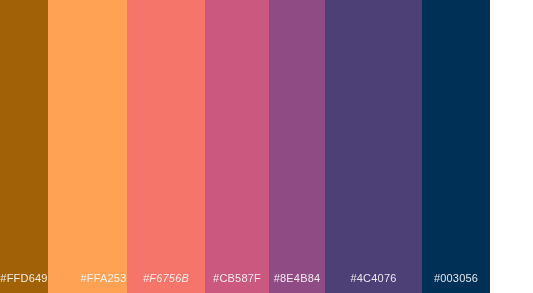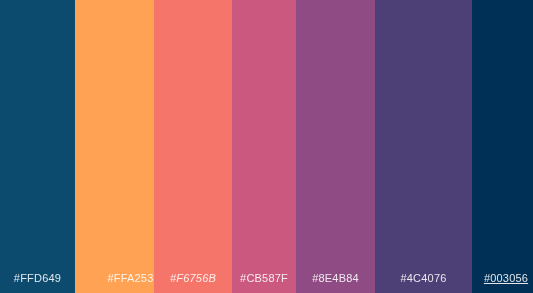--- a/index.html
+++ b/index.html
@@ -34,41 +34,41 @@
     color: rgba(255, 255, 255, 0.88);
     white-space: nowrap;
     user-select: none;
   }
 </style>
 </head>
 <body>
 
 <div id="palette" style="width: 533px; height: 293px;">
 
-  <div class="swatch" style="background: #0c4a6e; width: 75px;">
+  <div class="swatch" style="background: #a16207; width: 48px;">
     <span class="swatch-label" style="color: rgba(255, 255, 255, 0.88);">#FFD649</span>
   </div>
 
   <div class="swatch" style="background: rgb(255, 162, 83); width: 79px;">
     <span class="swatch-label" style="color: rgba(255, 255, 255, 0.88); padding-left: 32px;">#FFA253</span>
   </div>
 
   <div class="swatch" style="background: rgb(246, 117, 107); width: 78px; font-style: italic;">
     <span class="swatch-label" style="color: rgba(255, 255, 255, 0.88);">#F6756B</span>
   </div>
 
   <div class="swatch" style="background: rgb(203, 88, 127); width: 64px;">
     <span class="swatch-label" style="color: rgba(255, 255, 255, 0.88);">#CB587F</span>
   </div>
 
-  <div class="swatch" style="background: rgb(142, 75, 132); width: 79px;">
+  <div class="swatch" style="background: rgb(142, 75, 132); width: 56px;">
     <span class="swatch-label" style="color: rgba(255, 255, 255, 0.88);">#8E4B84</span>
   </div>
 
   <div class="swatch" style="background: rgb(76, 64, 118); width: 70px; padding-left: 27px;">
     <span class="swatch-label" style="color: rgba(255, 255, 255, 0.88);">#4C4076</span>
   </div>
 
   <div class="swatch" style="background: rgb(0, 48, 86); width: 68px;">
-    <span class="swatch-label" style="color: rgba(255, 255, 255, 0.88); text-decoration: underline;">#003056</span>
+    <span class="swatch-label" style="color: rgba(255, 255, 255, 0.88);">#003056</span>
   </div>
 
 </div>
 
 </body></html>

